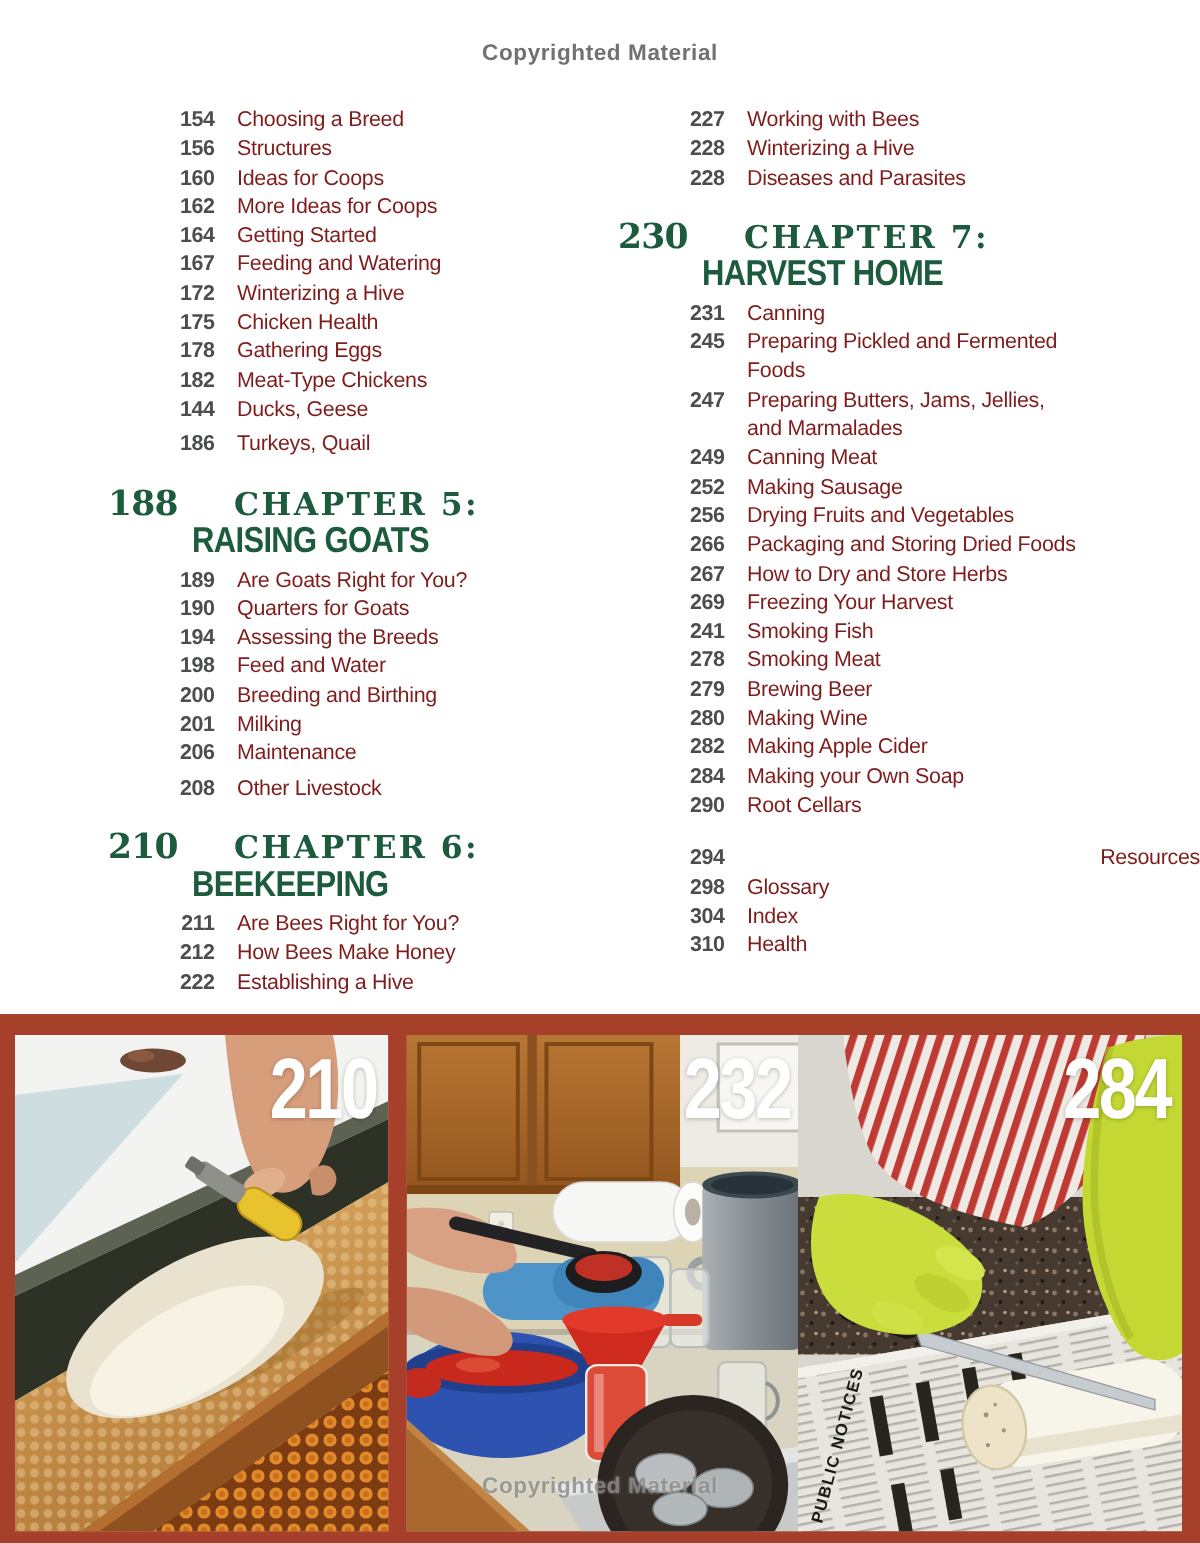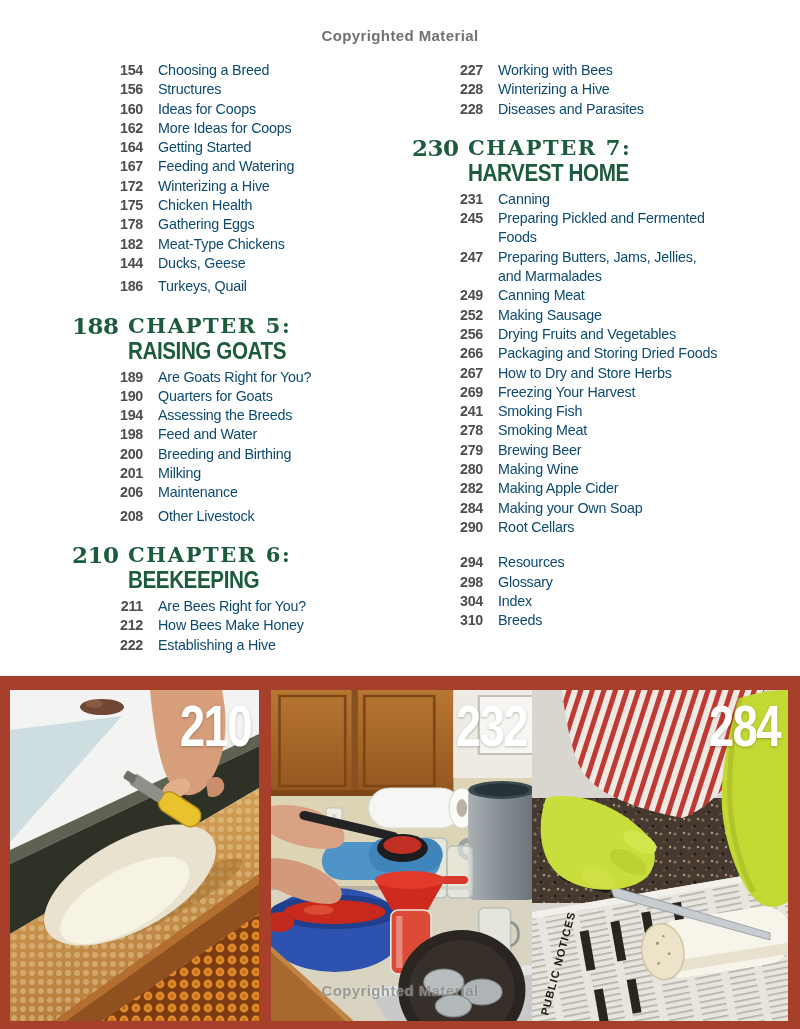--- a/index.html
+++ b/index.html
@@ -6,35 +6,35 @@
   html,body { width:800px; height:1029px; }
   body {
     position:relative; background:#ffffff; overflow:hidden;
     font-family:"Liberation Sans", sans-serif;
   }
   .copyright-top {
     position:absolute; top:27px; left:0; width:100%;
     text-align:center; font-size:15px; font-weight:bold;
     color:#717173; letter-spacing:.4px;
   }
-  .toc-col { position:absolute; top:61px; }
+  .toc-col { position:absolute; top:71px; }
   #col-left  { left:72px;  width:335px; }
   #col-right { left:412px; width:388px; }
 
   .toc-row { display:flex; line-height:19.3px; font-size:14.3px; }
   .toc-row.gap-sm { margin-top:4px; }
-  .toc-row.gap-lg { margin-top:16px; }
+  .toc-row.gap-lg { margin-top:16px;justify-content:space-between; }
   .toc-num  {
     width:71px; text-align:right; font-weight:bold;
     color:#4c4d4f; letter-spacing:-.3px; flex:none;
   }
-  .toc-text { margin-left:15px; color:#0c4a6e; letter-spacing:-.2px; }
+  .toc-text { margin-left:15px; color:#7f1d1d; letter-spacing:-.2px; }
 
   .chapter { margin-top:16px; margin-bottom:4px; color:#1d5b3e; }
-  .ch-line { display:flex; align-items:flex-end; line-height:25px; }
+  .ch-line { display:flex; align-items:flex-end; line-height:25px;gap:28px; }
   .ch-num  {
     width:56px; flex:none; font-family:"DejaVu Serif", serif;
     font-weight:bold; font-size:23px; letter-spacing:-.5px;
   }
   .ch-label {
     font-family:"DejaVu Serif", serif; font-weight:bold;
     font-size:21px; letter-spacing:1.6px;
   }
   .ch-title { margin-left:56px; font-size:24px; font-weight:bold; line-height:26px; }
   .ch-title > span {
@@ -363,21 +363,21 @@
       </div>
       <div class="toc-row">
         <span class="toc-num">304</span>
         <div class="toc-text">
           <div>Index</div>
         </div>
       </div>
       <div class="toc-row">
         <span class="toc-num">310</span>
         <div class="toc-text">
-          <div>Breeds</div>
+          <div>Health</div>
         </div>
       </div>
     </div>
 
   <div id="photo-band">
 
     <div class="photo" id="photo-1">
       <svg viewBox="0 0 249 331" preserveAspectRatio="none">
         <defs>
           <linearGradient id="p1comb" x1="0" y1="0" x2="0.3" y2="1">

